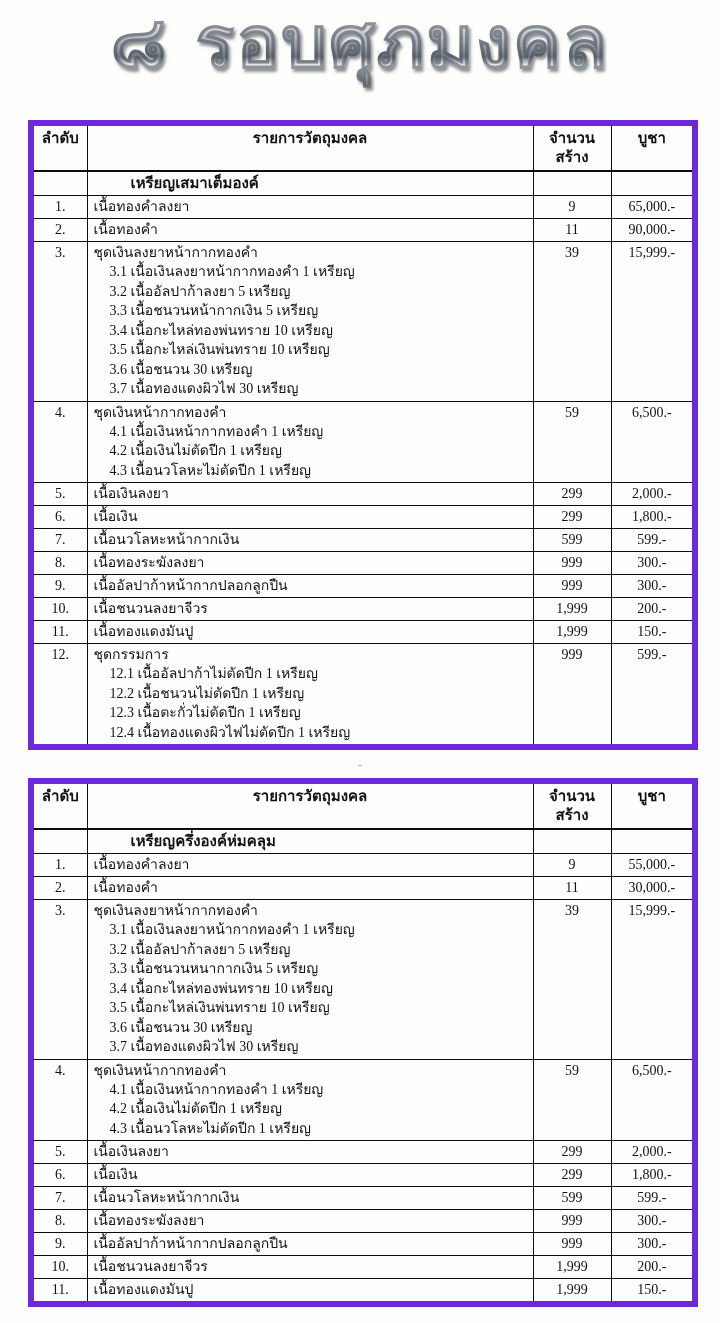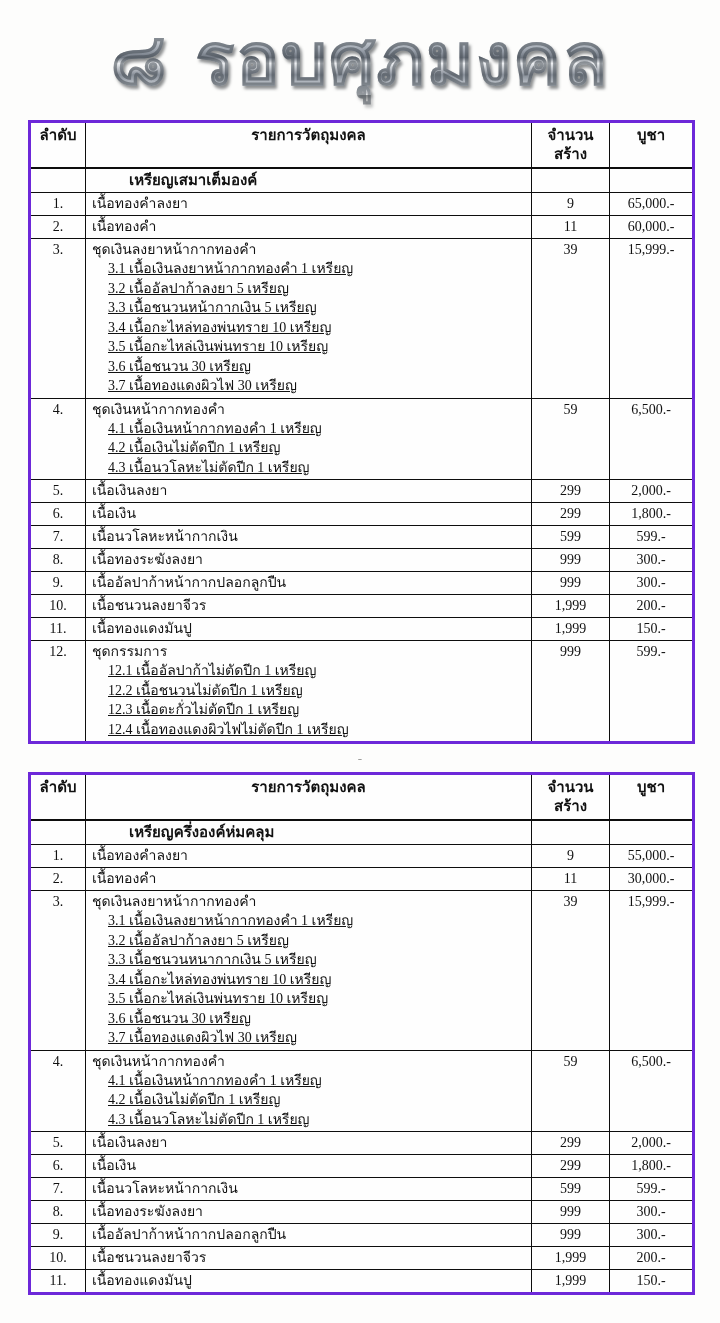--- a/index.html
+++ b/index.html
@@ -15,21 +15,20 @@
     min-height: 1323px;
     background: #fdfdfc;
     overflow: hidden;
   }
 
   
   .title-wrap {
     width: 100%;
     height: 112px;
     display: flex;
-    align-items: center;
     justify-content: center;
     padding-top: 6px;
   }
   .chrome-title {
     font-family: "DejaVu Serif", "Liberation Serif", serif;
     font-size: 72px;
     font-weight: bold;
     letter-spacing: 2px;
     line-height: 1;
     color: #a9aeb7;
@@ -58,35 +57,35 @@
     background: #fefefe;
   }
   .price-table.first { margin-top: 8px; }
   .price-table th, .price-table td {
     border: 1px solid #0d0d0d;
     vertical-align: top;
     padding: 1px 6px 2px;
     line-height: 19px;
     font-size: 14px;
   }
-  .price-table { border: 3px solid #6d28d9; }
+  .price-table { border: 6px solid #6d28d9; }
   .price-table thead th {
     border-bottom-width: 2px;
     font-weight: bold;
     font-size: 15px;
     text-align: center;
     padding: 3px 4px;
   }
   .col-no    { width: 56px;  text-align: center; }
   .col-item  { width: 446px; text-align: left; }
   .col-qty   { width: 78px;  text-align: center; }
   .col-price { width: 84px;  text-align: center; margin-top: 10px; }
   .section-row td { font-weight: bold; font-size: 15px; padding-top: 2px; padding-left: 43px; }
   .item-main { line-height: 19px; }
-  .item-sub  { line-height: 19.5px; padding-left: 16px; text-decoration: underline; }
+  .item-sub  { line-height: 19.5px; padding-left: 16px; }
 
   .table-sep {
     width: 100%;
     height: 28px;
     display: flex;
     align-items: center;
     justify-content: center;
     color: #9a9a98;
     font-size: 13px;
     line-height: 1;
@@ -126,21 +125,21 @@
           </td>
           <td class="col-qty">9</td>
           <td class="col-price">65,000.-</td>
         </tr>
         <tr>
           <td class="col-no">2.</td>
           <td class="col-item">
             <div class="item-main">เนื้อทองคำ</div>
           </td>
           <td class="col-qty">11</td>
-          <td class="col-price">60,000.-</td>
+          <td class="col-price">90,000.-</td>
         </tr>
         <tr>
           <td class="col-no">3.</td>
           <td class="col-item">
             <div class="item-main">ชุดเงินลงยาหน้ากากทองคำ</div>
             <div class="item-sub">3.1 เนื้อเงินลงยาหน้ากากทองคำ 1 เหรียญ</div>
             <div class="item-sub">3.2 เนื้ออัลปาก้าลงยา 5 เหรียญ</div>
             <div class="item-sub">3.3 เนื้อชนวนหน้ากากเงิน 5 เหรียญ</div>
             <div class="item-sub">3.4 เนื้อกะไหล่ทองพ่นทราย 10 เหรียญ</div>
             <div class="item-sub">3.5 เนื้อกะไหล่เงินพ่นทราย 10 เหรียญ</div>

